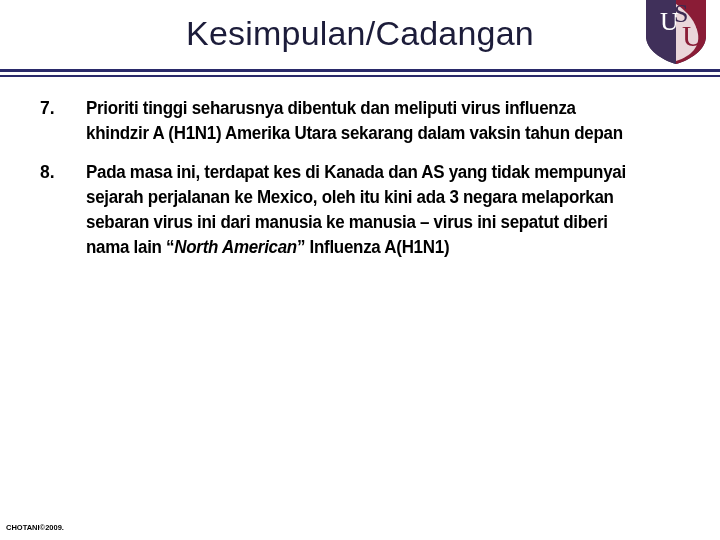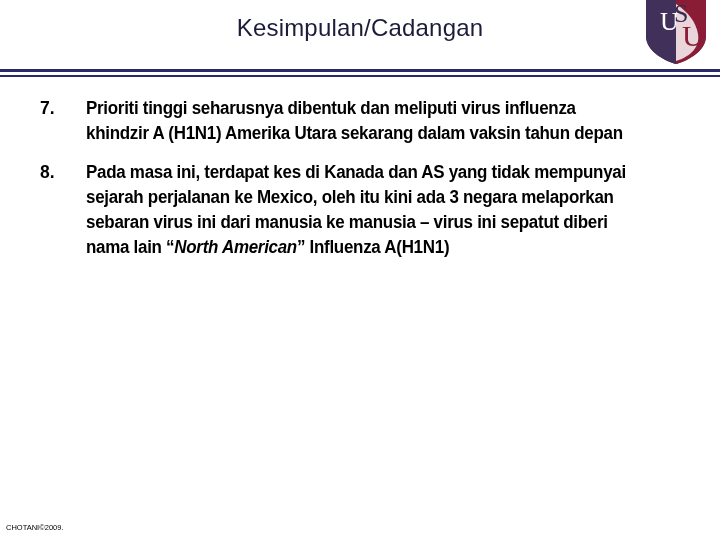--- a/index.html
+++ b/index.html
@@ -21,21 +21,21 @@
     box-sizing: border-box;
   }
   .title-area {
     position: absolute;
     left: 0;
     top: 14px;
     width: 720px;
     text-align: center;
   }
   .slide-title {
-    font-size: 24px;
+    font-size: 34px;
     color: #1c1c3a;
     font-family: "Liberation Sans", sans-serif;
     letter-spacing: 0.2px;
     font-weight: 400;
   }
   .rule {
     position: absolute;
     left: 0;
     width: 720px;
     background: #2a2a6a;
@@ -86,21 +86,21 @@
     transform-origin: left top;
   }
   .bullet-text em {
     font-style: italic;
   }
   .footer {
     position: absolute;
     left: 6px;
     bottom: 8px;
     font-size: 7.5px;
-    font-weight: normal;
+    font-weight: bold;
     color: #000000;
     font-family: "Liberation Sans", sans-serif;
   }
 </style>
 </head>
 <body>
 
 <div class="slide">
 
   <div class="title-area">

